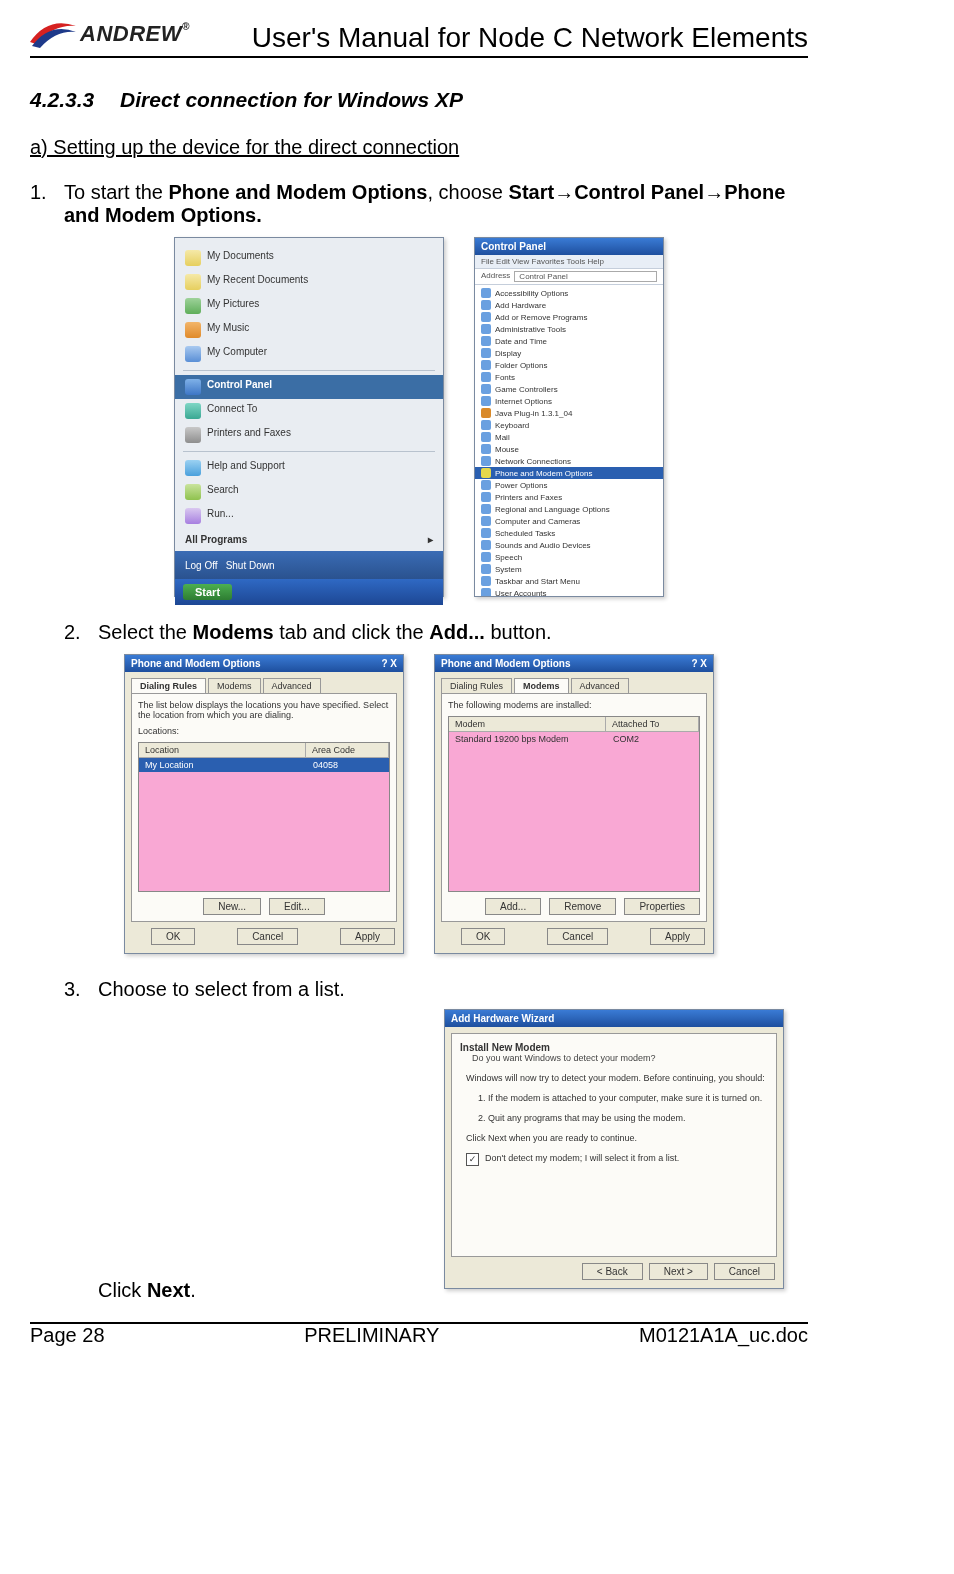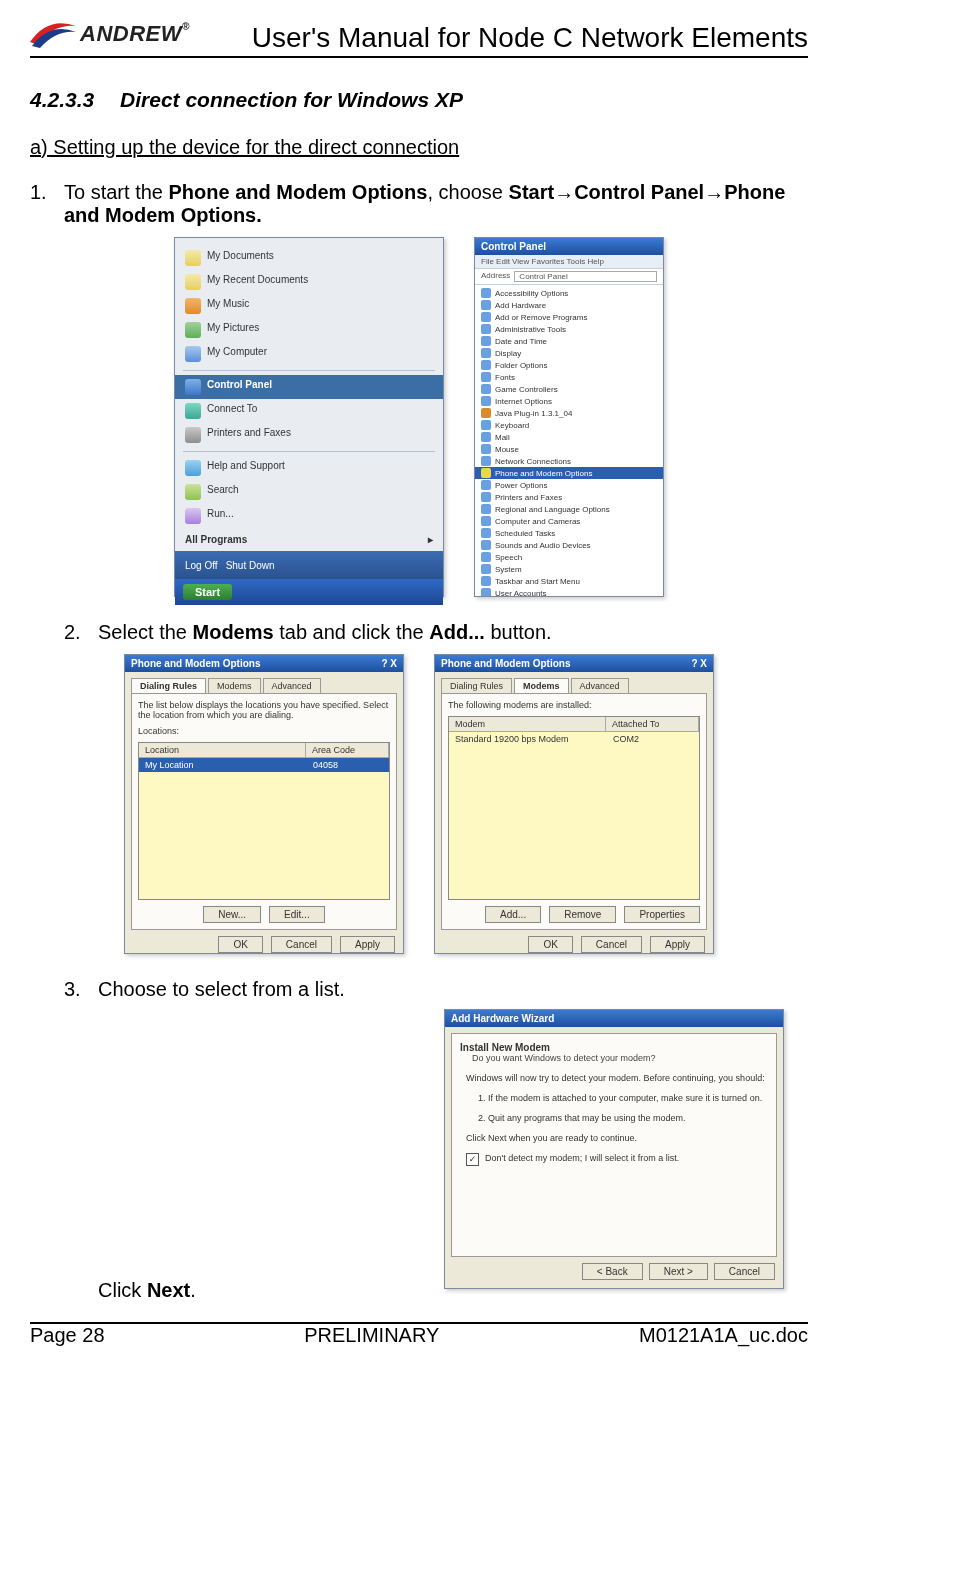--- a/index.html
+++ b/index.html
@@ -127,30 +127,30 @@
   .dialog {
     width: 280px; height: 300px;
     background:#ece9d8;
     display:flex; flex-direction:column;
   }
   .dlg-title { background:linear-gradient(#3a7bd5,#1e4f9e); color:#fff; font-size:10px; font-weight:bold; padding:3px 6px; display:flex; justify-content:space-between;}
   .dlg-tabs { display:flex; padding:6px 6px 0 6px; gap:2px; font-size:9px;}
   .dlg-tab { background:#ece9d8; border:1px solid #999; border-bottom:none; padding:2px 8px;}
   .dlg-tab.active { background:#fcfbf7; font-weight:bold;}
   .dlg-body { flex:1; margin:0 6px 6px 6px; border:1px solid #999; background:#fcfbf7; padding:6px; font-size:9px; color:#333; display:flex; flex-direction:column; gap:6px;}
-  .dlg-list { flex:1; border:1px solid #888; background:#fef9c3;}
+  .dlg-list { flex:1; border:1px solid #888; background:#f9a8d4;}
   .dlg-list-head { background:#ece9d8; display:flex; font-size:9px; border-bottom:1px solid #aaa;}
   .dlg-list-head div { padding:2px 6px; border-right:1px solid #aaa;}
   .dlg-list-row { display:flex; font-size:9px;}
   .dlg-list-row div { padding:2px 6px;}
   .dlg-list-row.hl { background:#2a5fb0; color:#fff;}
   .dlg-btnrow { display:flex; justify-content:center; gap:8px;}
   .dlg-btnrow.right { justify-content:flex-end;}
   .dlg-btn { border:1px solid #888; background:#ece9d8; padding:2px 14px; font-size:10px;}
-  .dlg-foot { display:flex; justify-content:flex-end; gap:8px; padding:0 8px 0 8px;}
+  .dlg-foot { display:flex; justify-content:space-between; gap:8px; padding:0 8px 8px 8px;margin-left:18px;}
 
   
   .wizard {
     width: 340px; height: 280px;
     background:#ece9d8;
     display:flex; flex-direction:column;
   }
   .wiz-body { flex:1; margin:6px; border:1px solid #999; background:#fcfbf7; padding:8px; font-size:9px; color:#333; display:flex; flex-direction:column; gap:10px;}
   .wiz-head { font-weight:bold; font-size:10px;}
   .wiz-sub { font-size:9px; margin-left:12px; color:#444;}
@@ -212,26 +212,26 @@
       <div class="sm-body">
         <div class="sm-item">
             <span class="ico ico-doc"></span>
             <span>My Documents</span>
           </div>
         <div class="sm-item">
             <span class="ico ico-doc"></span>
             <span>My Recent Documents</span>
           </div>
         <div class="sm-item">
+            <span class="ico ico-pic"></span>
+            <span>My Pictures</span>
+          </div>
+        <div class="sm-item">
             <span class="ico ico-mus"></span>
             <span>My Music</span>
-          </div>
-        <div class="sm-item">
-            <span class="ico ico-pic"></span>
-            <span>My Pictures</span>
           </div>
         <div class="sm-item">
             <span class="ico ico-comp"></span>
             <span>My Computer</span>
           </div>
         <div class="sm-sep"></div>
         <div class="sm-item hl">
             <span class="ico ico-cp"></span>
             <span>Control Panel</span>
           </div>

